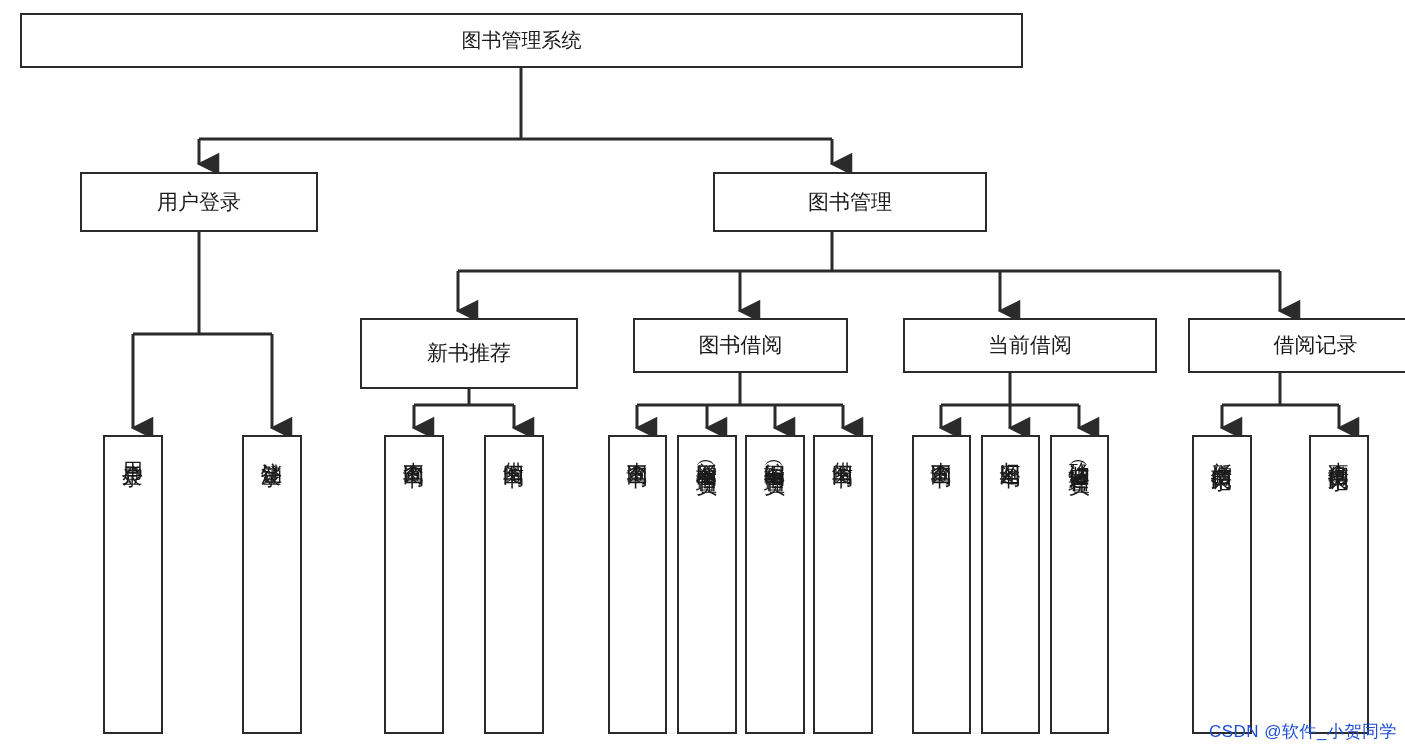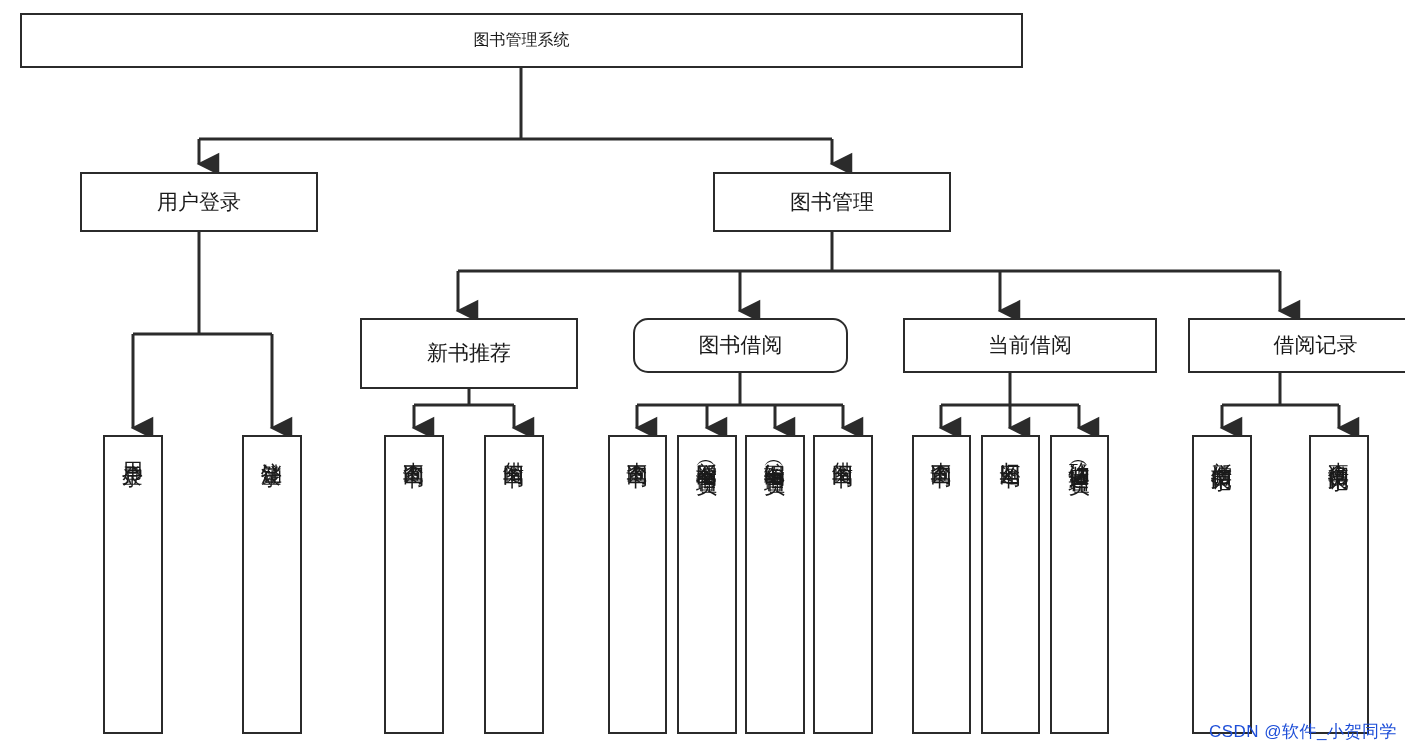--- a/index.html
+++ b/index.html
@@ -37,21 +37,21 @@
   .node-label {
     color: #1a1a1a;
     text-align: center;
     line-height: 1.18;
     white-space: nowrap;
   }
   .node-box.horiz .node-label {
     font-size: 21px;
   }
   .node-box.title-box .node-label {
-    font-size: 16px;
+    font-size: 20px;
   }
   .node-box.vert {
     align-items: flex-start;
     justify-content: center;
     padding-top: 8px;
   }
   .node-box.vert .node-label {
     writing-mode: vertical-rl;
     text-orientation: upright;
     font-size: 21px;
@@ -127,28 +127,28 @@
     </g>
   </svg>
 
   <div class="node-box title-box horiz" style="left:20px; top:13px; width:1003px; height:55px;">
     <span class="node-label">图书管理系统</span>
   </div>
 
   <div class="node-box horiz" style="left:80px; top:172px; width:238px; height:60px;">
     <span class="node-label">用户登录</span>
   </div>
-  <div class="node-box horiz" style="left:713px; top:172px; width:238px; height:60px;">
+  <div class="node-box horiz" style="left:713px; top:172px; width:274px; height:60px;">
     <span class="node-label">图书管理</span>
   </div>
 
   <div class="node-box horiz" style="left:360px; top:318px; width:218px; height:71px;">
     <span class="node-label">新书推荐</span>
   </div>
-  <div class="node-box horiz" style="left:633px; top:318px; width:215px; height:55px;border-radius:15px;">
+  <div class="node-box horiz" style="left:633px; top:318px; width:215px; height:55px;">
     <span class="node-label">图书借阅</span>
   </div>
   <div class="node-box horiz" style="left:903px; top:318px; width:254px; height:55px;">
     <span class="node-label">当前借阅</span>
   </div>
   <div class="node-box horiz" style="left:1172px; top:318px; width:255px; height:55px;margin-left:16px;">
     <span class="node-label">借阅记录</span>
   </div>
 
   <div class="node-box vert" style="left:103px; top:435px; width:60px; height:299px;">

